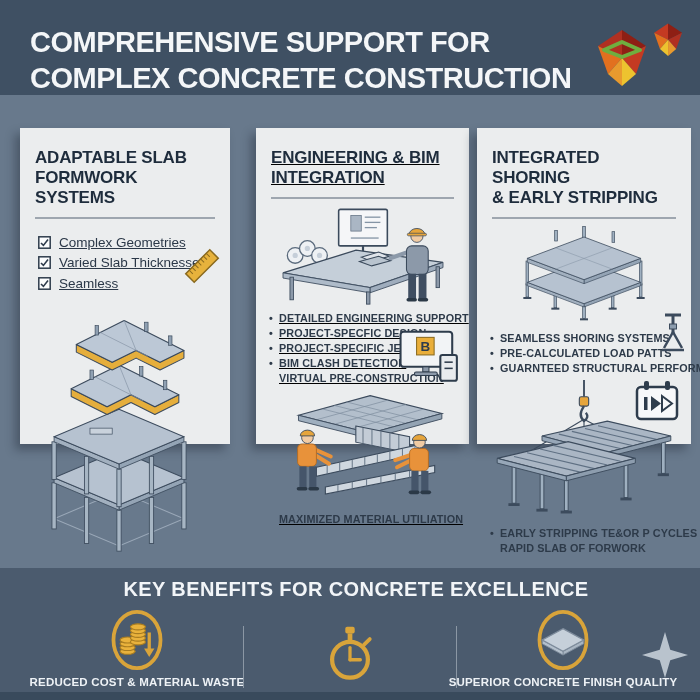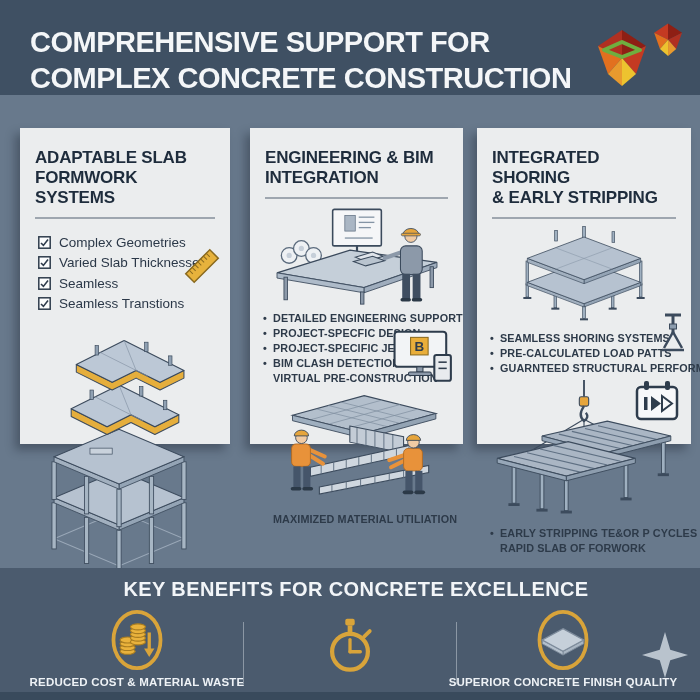--- a/index.html
+++ b/index.html
@@ -8,44 +8,44 @@
     font-family:"Liberation Sans","DejaVu Sans",sans-serif;background:#68798c;}
   
   .header{position:absolute;top:0;left:0;width:700px;height:95px;background:#3f5063;}
   .h-title{position:absolute;left:30px;top:24px;color:#f4f6f8;font-weight:800;
     font-size:29px;line-height:36px;letter-spacing:-0.5px;}
   .logo{position:absolute;right:12px;top:18px;width:92px;height:72px;}
   
   .panel{position:absolute;top:128px;height:316px;background:#ebedee;
     box-shadow:-5px 6px 9px rgba(25,35,47,.38);}
   .p1{left:20px;width:210px;}
-  .p2{left:250px;width:213px;}
+  .p2{left:256px;width:213px;text-decoration:underline;}
   .p3{left:477px;width:214px;}
   .p-title{margin:20px 15px 0;font-size:17px;font-weight:800;color:#1e2c3c;
     line-height:1.18;letter-spacing:-0.2px;}
   .divider{height:2px;background:#7d8894;opacity:.7;margin:9px 15px 0;}
   
   .checklist{list-style:none;margin:13px 0 0 18px;padding:0;}
   .checklist li{display:flex;align-items:center;gap:8px;height:20.5px;
-    font-size:13.5px;color:#2b3848;font-weight:500;}
+    font-size:13.5px;color:#2b3848;font-weight:500;text-decoration:underline;}
   .checklist svg{flex:0 0 auto;}
   
   .bullets{list-style:none;margin:6px 8px 0 12px;padding:0;}
   .bullets li{position:relative;padding-left:11px;font-size:10.8px;font-weight:700;
     color:#2d3a49;line-height:15px;letter-spacing:.1px;white-space:nowrap;}
   .bullets li::before{content:"•";position:absolute;left:1px;top:0;color:#2d3a49;}
   .cont-line{margin-left:23px;font-size:10.8px;font-weight:700;color:#2d3a49;
     line-height:15px;letter-spacing:.1px;white-space:nowrap;}
   .illus{display:block;margin:6px auto 0;}
   .abs{position:absolute;}
   
   .footer{position:absolute;top:568px;left:0;width:700px;height:132px;background:#4b5b6e;}
   .f-title{text-align:center;margin-top:10px;font-size:20px;font-weight:800;
     color:#f2f5f8;letter-spacing:.4px;padding-left:12px;}
-  .f-items{display:flex;justify-content:center;align-items:center;margin-top:7px;}
+  .f-items{display:flex;justify-content:center;align-items:flex-end;margin-top:7px;}
   .f-item{width:212px;display:flex;flex-direction:column;align-items:center;}
   .f-label{margin-top:4px;font-size:11.5px;font-weight:700;color:#eef2f6;
     letter-spacing:.2px;white-space:nowrap;}
   .f-div{width:1px;height:62px;background:#8b97a4;margin-top:10px;}
   .bottom-strip{position:absolute;bottom:0;left:0;width:700px;height:8px;background:#394a5c;}
   .sparkle{position:absolute;right:12px;top:632px;}
 </style>
 </head>
 <body>
 
@@ -97,27 +97,20 @@
             <path d="M3,7 l2.4,2.4 L10,3.4" fill="none" stroke="#2e3c4c" stroke-width="1.6"></path>
           </svg>
         <span>Varied Slab Thicknesses</span>
       </li>
       <li>
         <svg width="13" height="13" viewBox="0 0 13 13">
             <rect x="0.8" y="0.8" width="11.4" height="11.4" fill="#fcfdfe" stroke="#2e3c4c" stroke-width="1.5"></rect>
             <path d="M3,7 l2.4,2.4 L10,3.4" fill="none" stroke="#2e3c4c" stroke-width="1.6"></path>
           </svg>
         <span>Seamless</span>
-      </li>
-      <li>
-        <svg width="13" height="13" viewBox="0 0 13 13">
-            <rect x="0.8" y="0.8" width="11.4" height="11.4" fill="#fcfdfe" stroke="#2e3c4c" stroke-width="1.5"></rect>
-            <path d="M3,7 l2.4,2.4 L10,3.4" fill="none" stroke="#2e3c4c" stroke-width="1.6"></path>
-          </svg>
-        <span>Seamless Transtions</span>
       </li>
     </ul>
     <svg class="abs" style="right:6px;top:116px" width="44" height="44" viewBox="0 0 44 44">
       <g transform="rotate(-45 22 22)">
         <rect x="5" y="16" width="34" height="12" fill="#e7b23c" stroke="#8a6a1f" stroke-width="1.5"></rect>
         <g stroke="#8a6a1f" stroke-width="1">
           <line x1="10" y1="16" x2="10" y2="21"></line>
             <line x1="14" y1="16" x2="14" y2="21"></line>
           <line x1="18" y1="16" x2="18" y2="21"></line>
             <line x1="22" y1="16" x2="22" y2="21"></line>

